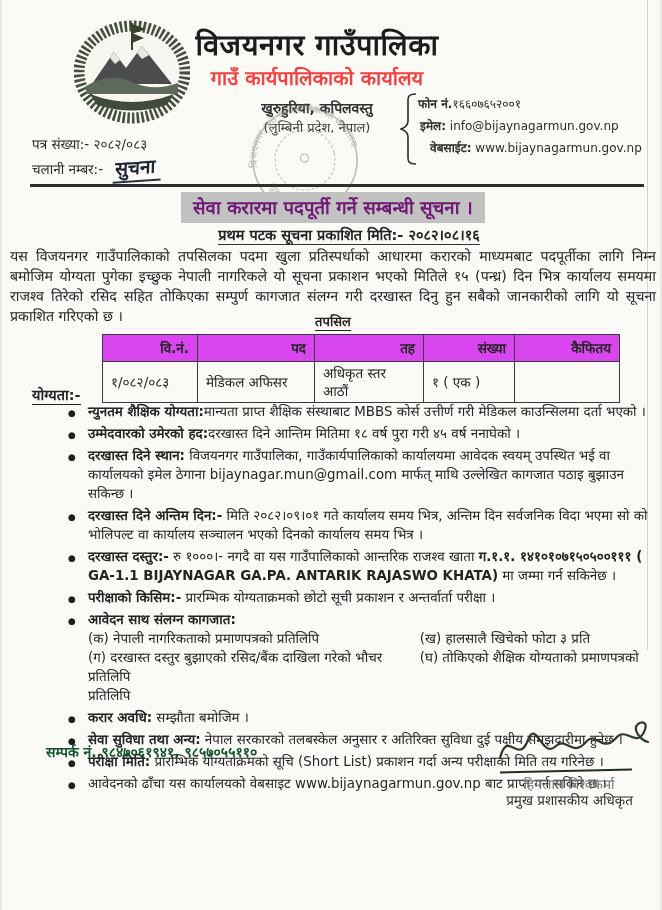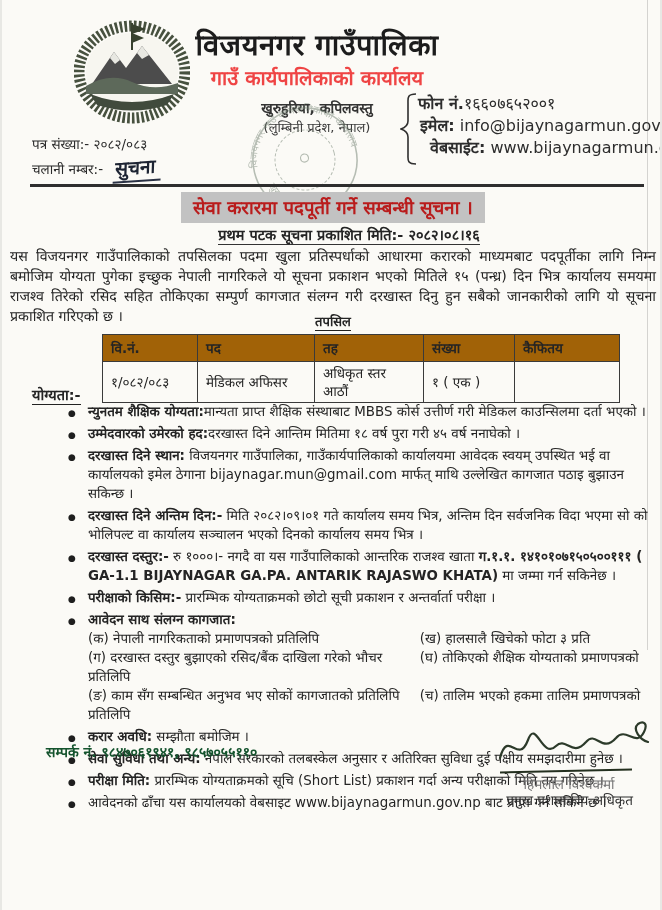--- a/index.html
+++ b/index.html
@@ -7,43 +7,43 @@
     position:relative;width:658px;height:910px;margin:0 auto;
     background:#fbfaf6;overflow:hidden;
     font-family:"DejaVu Sans",sans-serif;color:#242424;
   }
   .abs{position:absolute;}
   
   .org-name{left:150px;top:24px;width:330px;text-align:center;font-size:29px;font-weight:bold;color:#1c1c1c;letter-spacing:.5px;}
   .org-office{left:150px;top:64px;width:330px;text-align:center;font-size:20px;font-weight:600;color:#ef4444;}
   .org-addr1{left:150px;top:98px;width:330px;text-align:center;font-size:14px;font-weight:600;color:#333;}
   .org-addr2{left:150px;top:118px;width:330px;text-align:center;font-size:13px;color:#3a3a3a;}
-  .contact{left:416px;top:93px;width:236px;font-size:16px;color:#2d2d2d;line-height:22px;}
+  .contact{left:416px;top:93px;width:236px;font-size:12px;color:#2d2d2d;line-height:22px;}
   .contact .row{white-space:nowrap;}
   .contact .row.r2{padding-left:2px;}
   .contact .row.r3{padding-left:12px;}
   .contact b{font-weight:700;}
   .meta{left:30px;top:133px;font-size:13.5px;color:#2b2b2b;line-height:23px;}
   .hand{display:inline-block;font-size:19px;font-weight:600;color:#1d2433;
         transform:rotate(-4deg) skewX(-6deg);border-bottom:2px solid #2a3144;
         padding:0 6px 1px 2px;margin-left:6px;}
   .rule-main{left:28px;top:184px;width:614px;height:3px;background:#2e2e2e;}
   .scan-line{left:645px;top:0;width:1px;height:650px;background:rgba(110,110,110,.28);}
   
   .banner-wrap{left:0;top:192px;width:662px;text-align:center;}
-  .banner{display:inline-block;background:#c2c2c2;color:#b91c1c;font-weight:bold;font-size:18.5px;padding:2px 12px 4px;}
+  .banner{display:inline-block;background:#c2c2c2;color:#701a75;font-weight:bold;font-size:18.5px;padding:2px 12px 4px;}
   .pubdate{left:0;top:224px;width:662px;text-align:center;font-size:14.5px;font-weight:600;}
   .pubdate span{border-bottom:1.5px solid #333;padding-bottom:1px;margin-left:32px;}
   .intro{left:8px;top:246px;width:646px;font-size:14.2px;line-height:20px;text-align:justify;}
   .tbl-title{left:0;top:312px;width:662px;text-align:center;font-size:13px;font-weight:bold;}
   .tbl-title span{border-bottom:1.5px solid #222;padding-bottom:1px;}
   
   table.tapasil{left:100px;top:334px;position:absolute;border-collapse:collapse;font-size:13.5px;}
   table.tapasil th,table.tapasil td{border:1.4px solid #3a3a3a;padding:2px 8px;height:22px;text-align:left;vertical-align:middle;}
-  table.tapasil th{background:#a16207;font-weight:bold;}
+  table.tapasil th{background:#d946ef;font-weight:bold;text-align:right;}
   .c1{width:78px}.c2{width:100px}.c3{width:92px}.c4{width:74px}.c5{width:88px}
   .quals-head{left:30px;top:384px;font-size:14.5px;font-weight:bold;}
   .quals-head span{border-bottom:1.6px solid #222;padding-bottom:1px;}
   
   ul.quals{left:62px;top:402px;position:absolute;width:596px;margin:0;padding:0;list-style:none;font-size:13.4px;line-height:19px;}
   ul.quals>li{position:relative;padding-left:24px;margin-bottom:3px;}
   ul.quals>li::before{content:"●";position:absolute;left:4px;top:2px;font-size:9px;color:#1e1e1e;}
   .lb{font-weight:bold;}
   .doc-line{display:flex;}
   .doc-l{flex:0 0 58%;}
@@ -170,24 +170,20 @@
         </div>
       <div class="doc-line">
           <span class="doc-l">(ग) दरखास्त दस्तुर बुझाएको रसिद/बैंक दाखिला गरेको भौचर</span>
           <span class="doc-r">(घ) तोकिएको शैक्षिक योग्यताको प्रमाणपत्रको</span>
         </div>
       <div class="doc-line">
           <span class="doc-l">प्रतिलिपि</span>
           <span class="doc-r"></span>
         </div>
       <div class="doc-line">
-          <span class="doc-l">(ङ) काम सँग सम्बन्धित अनुभव भए सोकों कागजातको प्रतिलिपि</span>
-          <span class="doc-r">(च) तालिम भएको हकमा तालिम प्रमाणपत्रको</span>
-        </div>
-      <div class="doc-line">
           <span class="doc-l">प्रतिलिपि</span>
           <span class="doc-r"></span>
         </div>
     </li>
     <li><span class="lb">करार अवधि:</span><span> सम्झौता बमोजिम ।</span></li>
     <li><span class="lb">सेवा सुविधा तथा अन्य:</span><span>  नेपाल सरकारको तलबस्केल अनुसार र अतिरिक्त सुविधा दुई पक्षीय समझदारीमा हुनेछ ।</span></li>
     <li><span class="lb">परीक्षा मिति:</span><span> प्रारम्भिक योग्यताक्रमको सूचि (Short List) प्रकाशन गर्दा अन्य परीक्षाको मिति तय गरिनेछ ।</span></li>
     <li><span class="lb"></span><span>आवेदनको ढाँचा यस कार्यालयको वेबसाइट www.bijaynagarmun.gov.np बाट प्राप्त गर्न सकिने छ ।</span></li>
   </ul>
 

